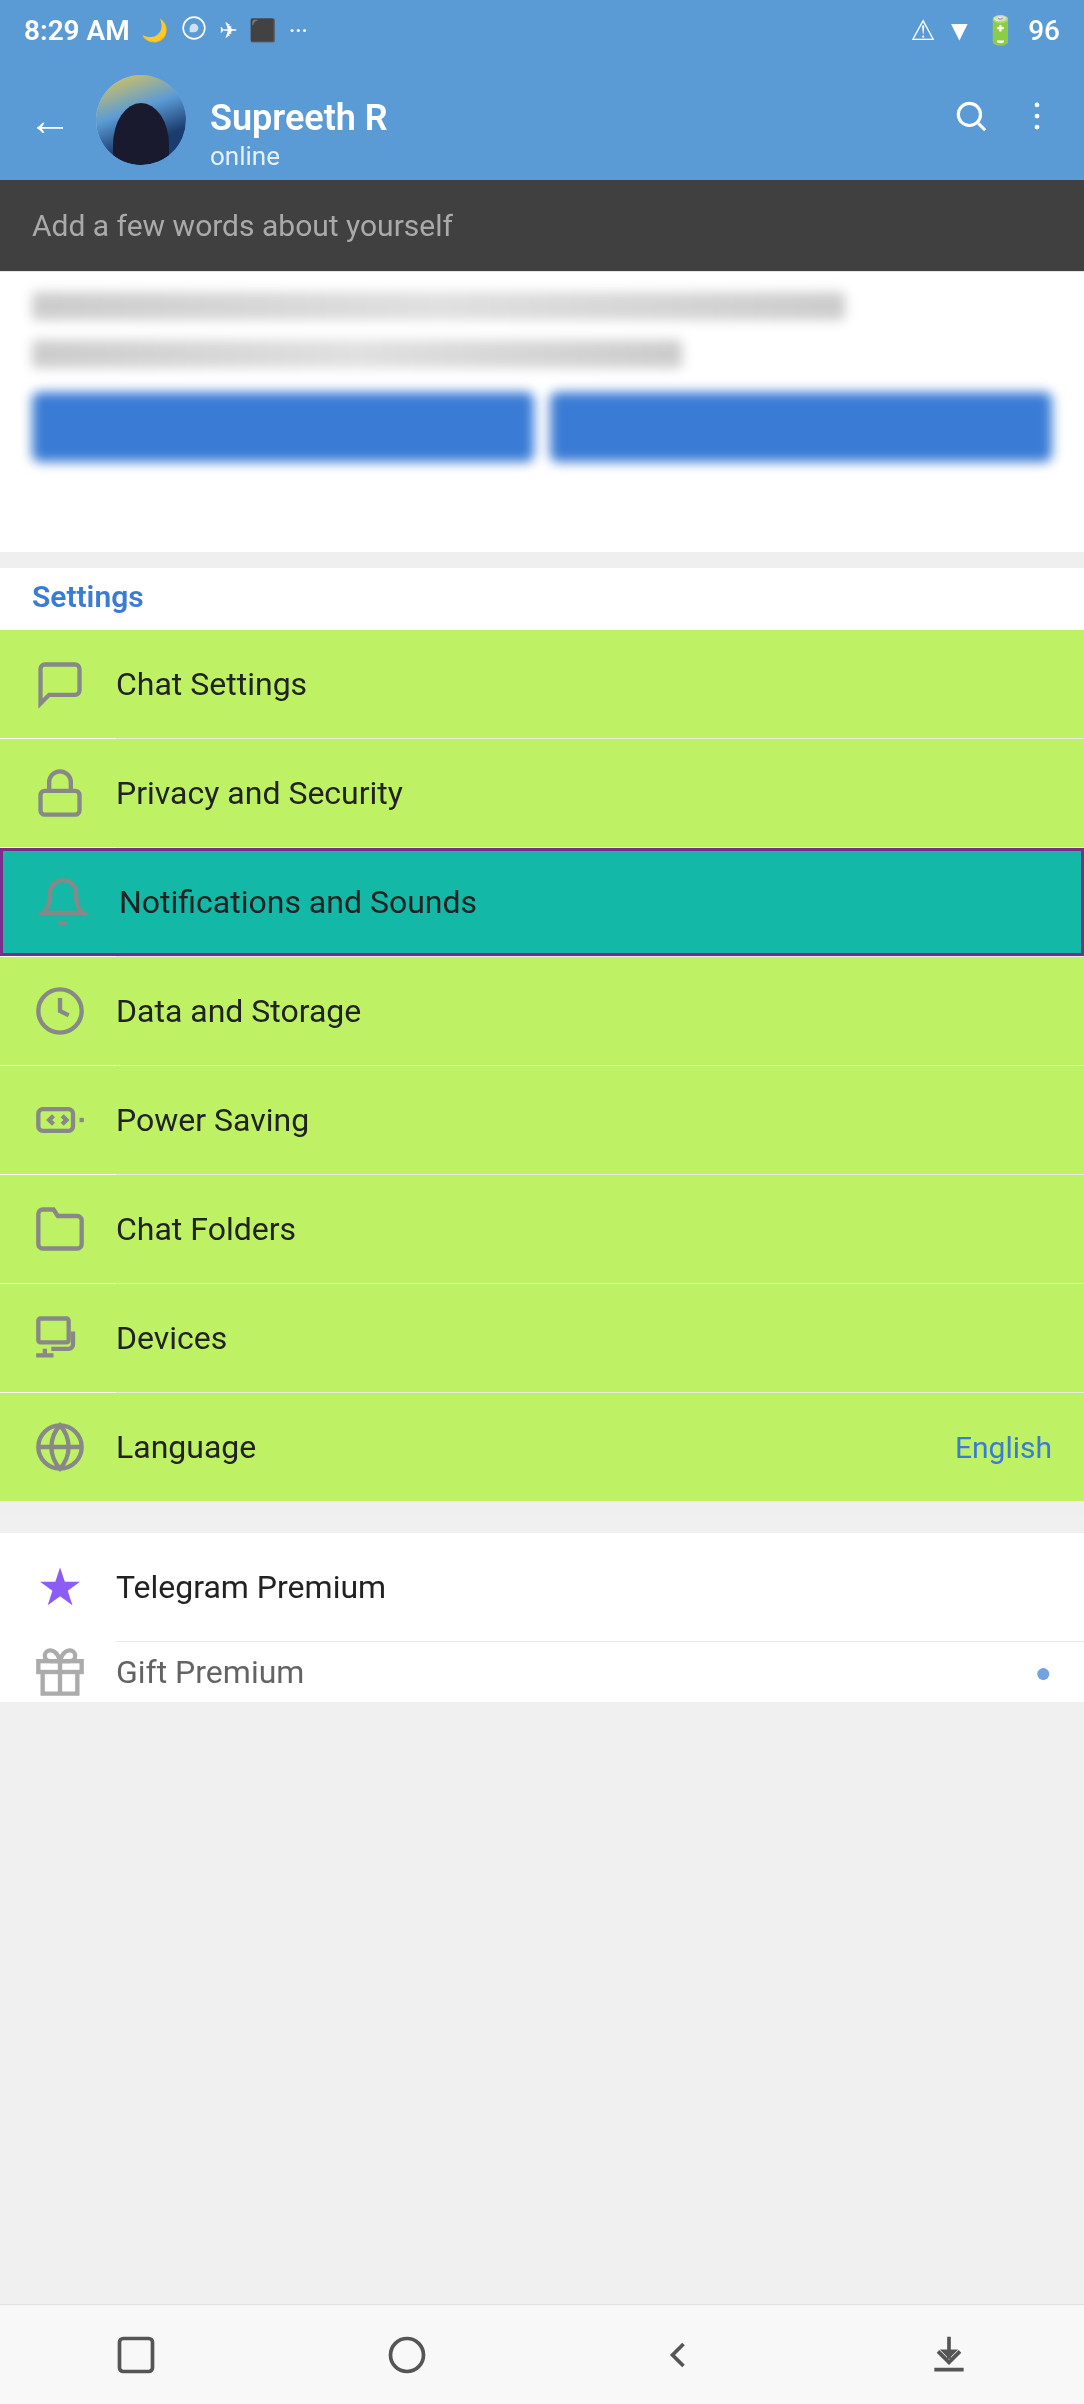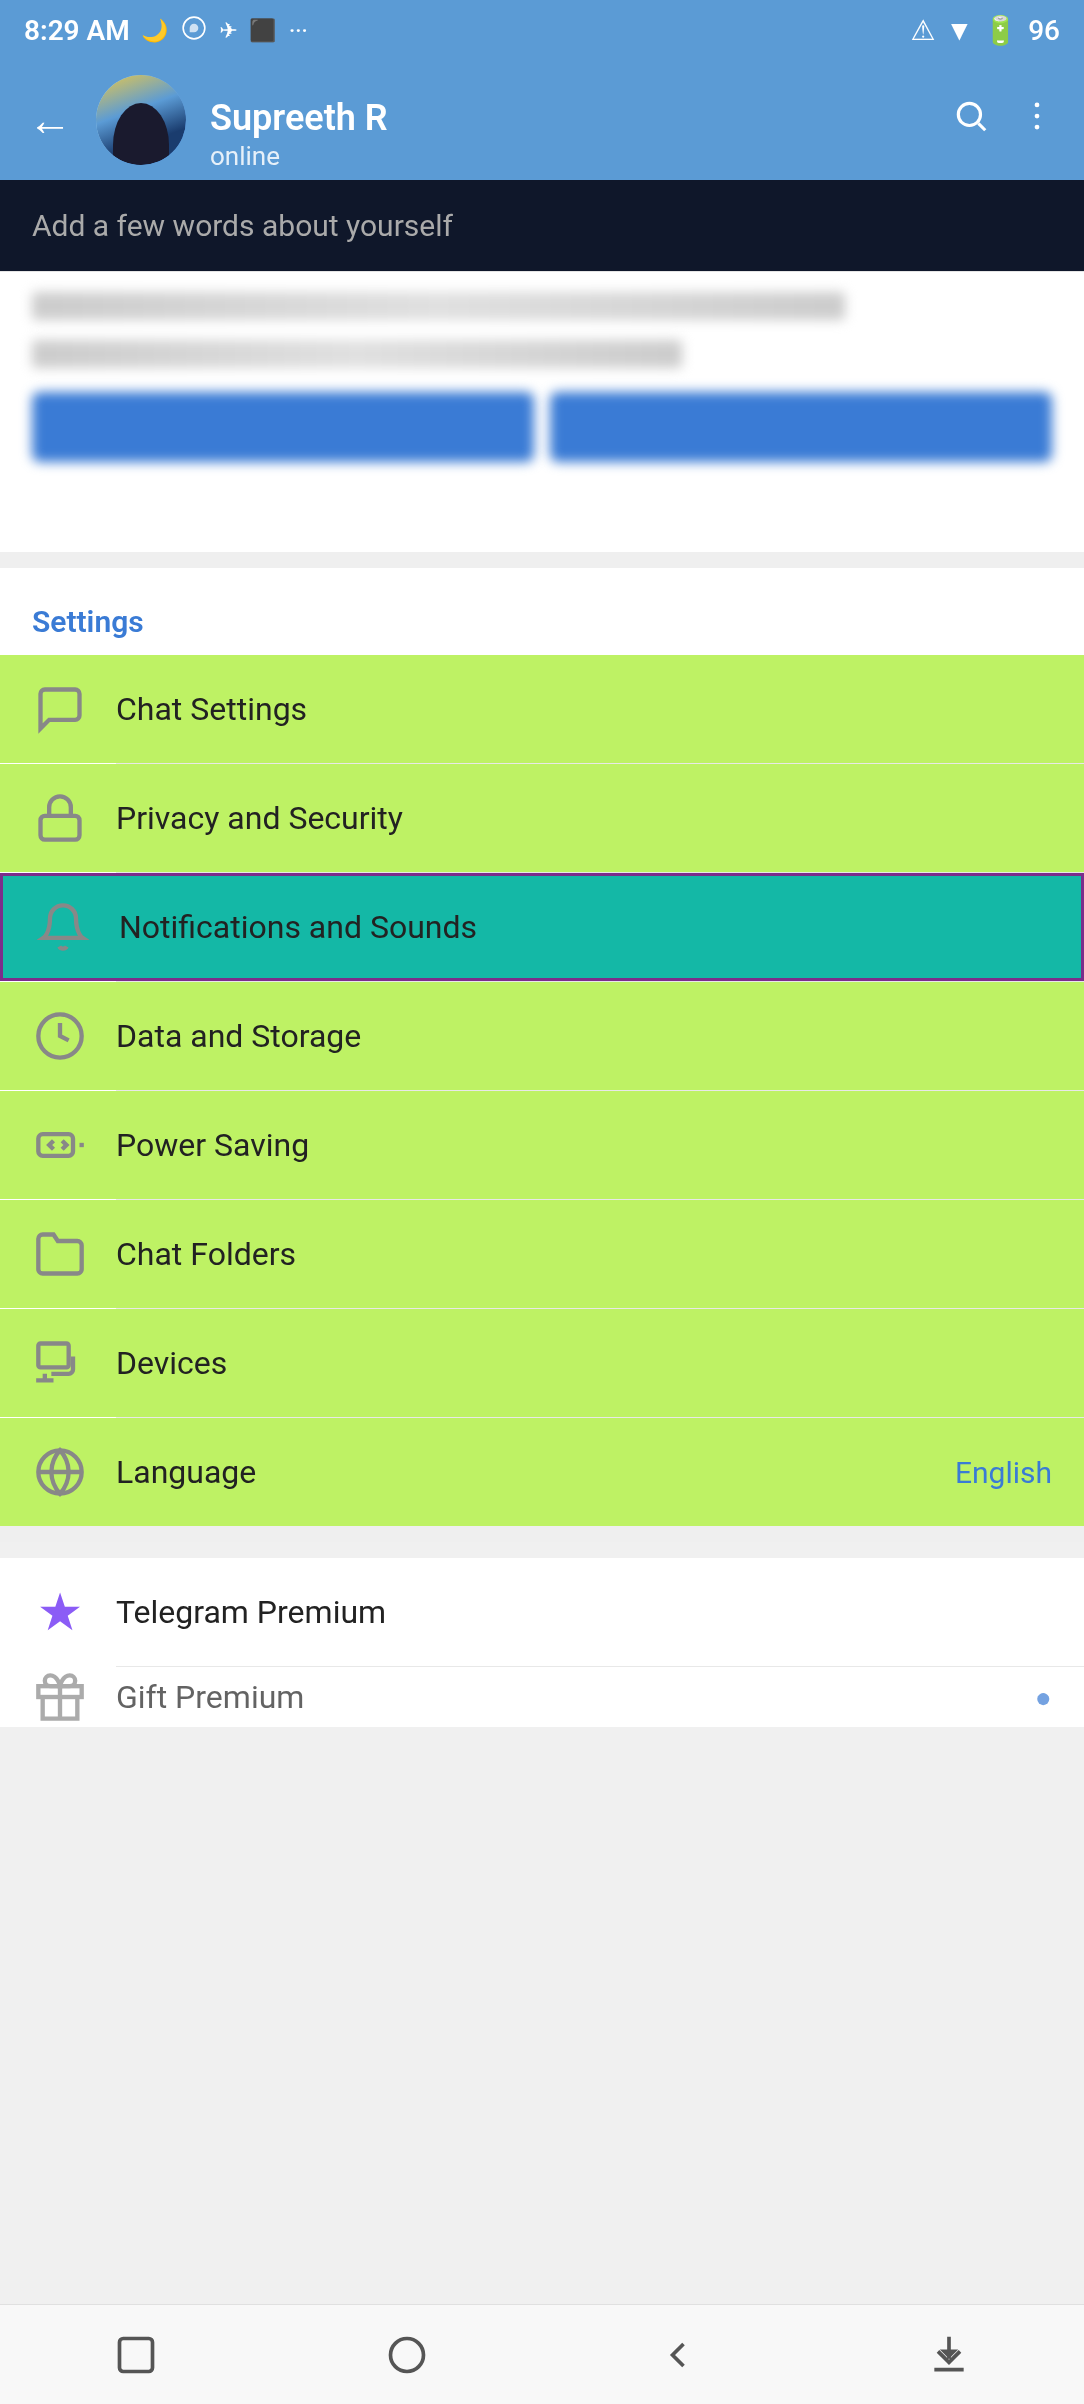--- a/index.html
+++ b/index.html
@@ -86,21 +86,21 @@
     }
     .top-actions { display: flex; gap: 28px; align-items: center; }
     .top-action-btn {
       color: white;
       font-size: 38px;
       cursor: pointer;
     }
 
     
     .bio-area {
-      background: #0f172a;
+      background: #404040;
       padding: 28px 32px;
       color: #aaa;
       font-size: 30px;
       border-bottom: 1px solid #e5e5e5;
     }
 
     
     .blurred-section {
       background: white;
       height: 280px;
@@ -136,21 +136,21 @@
     }
 
     
     .settings-section {
       background: white;
     }
     .settings-title {
       color: #3a7bd5;
       font-size: 30px;
       font-weight: 600;
-      padding: 36px 32px 16px;
+      padding: 11px 32px 16px;
     }
 
     
     .settings-item {
       display: flex;
       align-items: center;
       padding: 0 32px;
       height: 108px;
       background: #bef264;
       cursor: pointer;

